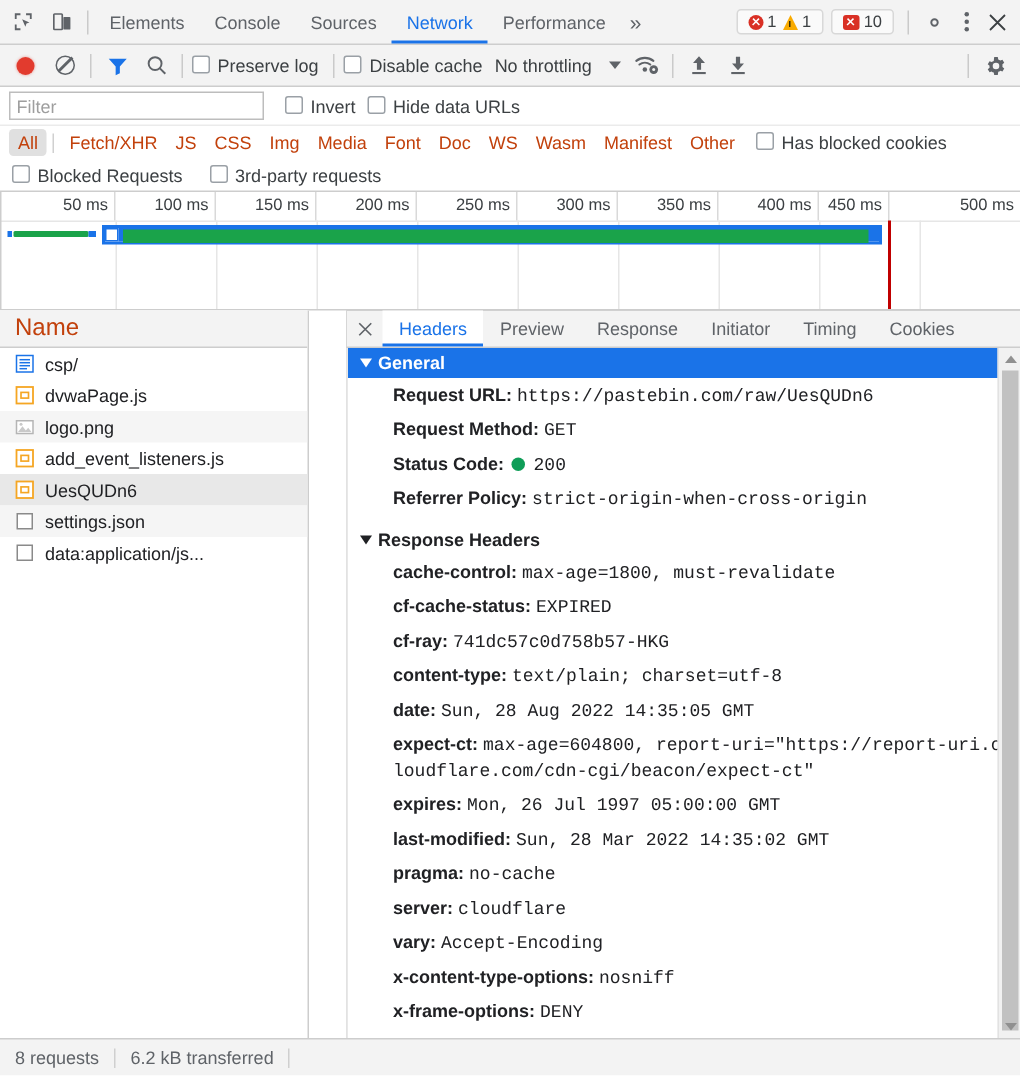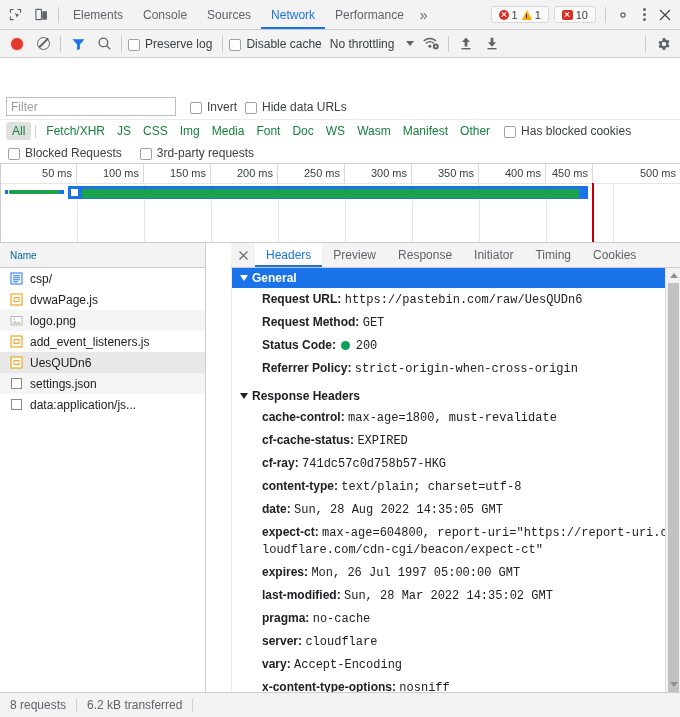--- a/index.html
+++ b/index.html
@@ -160,21 +160,21 @@
   .clear-ico {
     width: 13px; height: 13px; border-radius: 50%;
     border: 1.6px solid #5f6368; position: relative; box-sizing: border-box;
   }
   .clear-ico::after {
     content:''; position:absolute; left: -1px; top: 4.2px;
     width: 13px; height: 1.6px; background:#5f6368;
     transform: rotate(-45deg); transform-origin: center;
   }
   .checkwrap {
-    display: flex; align-items: flex-end; gap: 5px;
+    display: flex; align-items: flex-start; gap: 5px;
     font-size: 12px; color: #3c4043; cursor: pointer;
     white-space: nowrap; margin: 0 6px 0 2px;
   }
   .cbox {
     width: 12px; height: 12px;
     border: 1px solid #9aa0a6; border-radius: 2px;
     background: #fff; box-sizing: border-box; flex: 0 0 auto;
   }
   .throttle-sel {
     font-size: 12px; color: #3c4043; cursor: pointer;
@@ -188,21 +188,20 @@
     border-top: 5px solid #5f6368;
   }
 
   
   .filter-row {
     height: 26px; min-height: 26px;
     background: #ffffff;
     display: flex; align-items: center;
     padding: 0 6px; box-sizing: border-box;
     border-bottom: 1px solid #ebebeb;
-    margin-top: 36px;
   }
   .filter-input {
     width: 170px; height: 19px;
     border: 1px solid #bdbdbd;
     background: #fff;
     font-family: "Liberation Sans", sans-serif;
     font-size: 12px;
     color: #3c4043;
     padding: 0 4px;
     box-sizing: border-box;
@@ -213,21 +212,21 @@
 
   
   .type-row {
     height: 22px; min-height: 22px;
     background: #ffffff;
     display: flex; align-items: center;
     padding: 0 6px; box-sizing: border-box;
     gap: 0;
   }
   .type-chip {
-    font-size: 12px; color: #15803d;
+    font-size: 12px; color: #c2410c;
     padding: 2px 6px; border-radius: 3px;
     cursor: pointer; white-space: nowrap;
   }
   .type-chip.active { background: #e0e0e0; }
   .type-sep {
     width: 1px; height: 13px; background: #d0d0d0; margin: 0 4px;
   }
   .row3 {
     height: 22px; min-height: 22px;
     background: #ffffff;
@@ -311,21 +310,21 @@
     background: #ffffff;
     border-right: 1px solid #cdcdcd;
     overflow: hidden;
   }
   .req-head {
     height: 25px; min-height: 25px;
     background: #f3f3f3;
     border-bottom: 1px solid #cdcdcd;
     display: flex; align-items: center;
     padding-left: 10px;
-    font-size: 10px; color: #0369a1;
+    font-size: 16px; color: #c2410c;
     box-sizing: border-box;
   }
   .req-list { flex: 1 1 auto; overflow: hidden; }
   .req-row {
     height: 21px;
     display: flex; align-items: center;
     padding-left: 10px;
     font-size: 12px;
     color: #202124;
     box-sizing: border-box;

